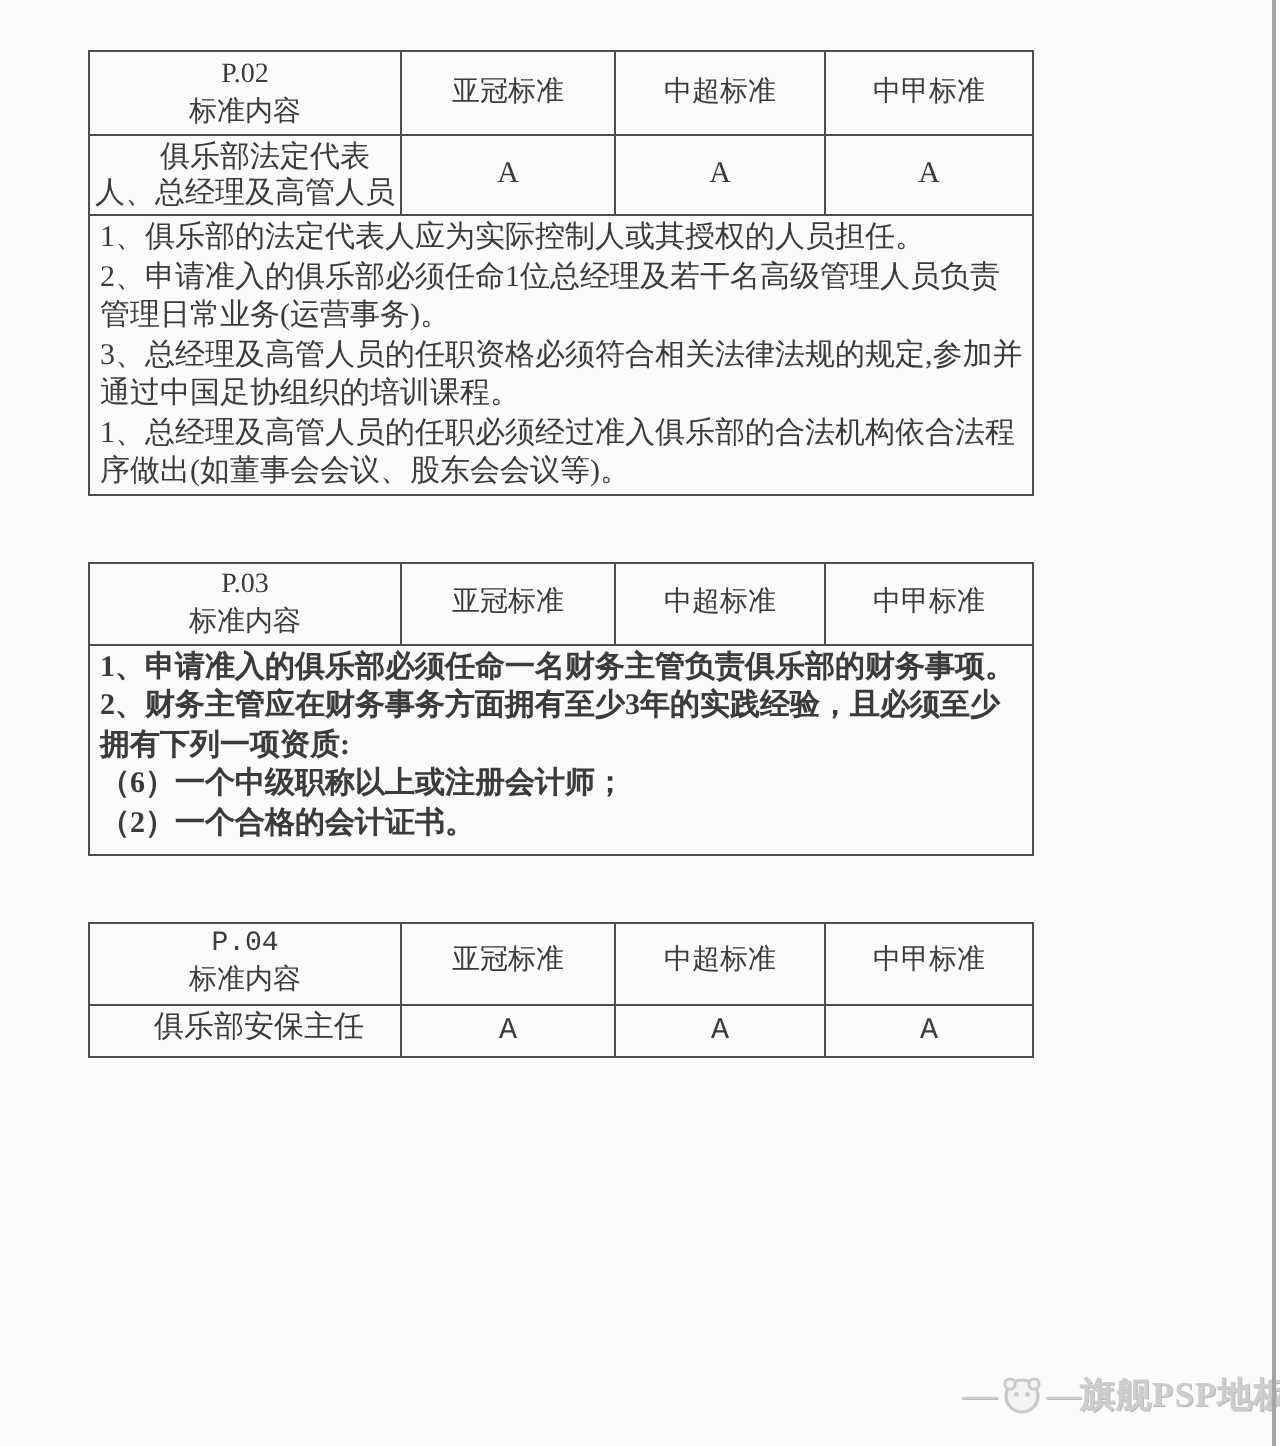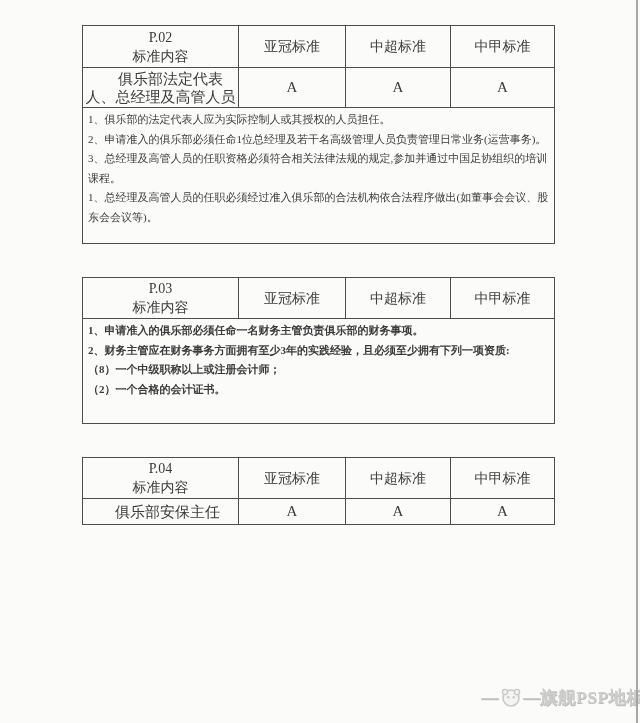--- a/index.html
+++ b/index.html
@@ -12,44 +12,44 @@
     overflow:hidden;
   }
   .edge-line{
     position:absolute;top:0;right:2px;width:2px;height:100%;
     background:#a6a6a6;
   }
   table.std{
     border-collapse:collapse;
     table-layout:fixed;
     width:472px;
-    margin-left:82px;
+    margin-left:44px;
     padding-left:14px;
   }
   #t1{margin-top:25px;}
   #t2{margin-top:33px;}
-  #t3{margin-top:33px;}
+  #t3{margin-top:33px;font-family:Liberation Mono, monospace;}
   td{border:1px solid #4e4e4e;vertical-align:middle;box-sizing:border-box;}
   col.c1{width:156px;} col.c2{width:107px;} col.c3{width:105px;} col.c4{width:104px;}
 
   tr.hdr td{text-align:center;font-size:14px;line-height:19px;padding:1px 0;}
   #t1 tr.hdr td{height:42px;} #t2 tr.hdr td{height:40px;} #t3 tr.hdr td{height:40px;}
 
   tr.arow td{text-align:center;font-size:15px;}
   #t1 tr.arow td{height:40px;} #t2 tr.arow td{height:25px;} #t3 tr.arow td{height:26px;}
   td.rowlabel{
     text-align:left;font-size:13.5px;line-height:18px;
     padding:0 2px;word-break:break-all;
   }
   #t1 td.rowlabel{text-indent:20px;}
   #t2 td.rowlabel, #t3 td.rowlabel{text-indent:14px;}
 
   td.bodycell{
     vertical-align:top;
-    font-size:11px;line-height:19.5px;
+    font-size:15px;line-height:19.5px;
     padding:2px 2px 0 5px;
     word-break:break-all;
   }
   #t1 td.bodycell{height:136px;}
   #t2 td.bodycell{height:105px;font-weight:bold;}
   #t3 td.bodycell{height:140px;}
   .item{margin:0;}
 
   .watermark{
     position:absolute;left:482px;top:681px;width:158px;height:32px;
@@ -115,21 +115,21 @@
           <div>标准内容</div>
         </td>
         <td>亚冠标准</td>
         <td>中超标准</td>
         <td>中甲标准</td>
       </tr>
       <tr>
         <td class="bodycell" colspan="4">
           <p class="item">1、申请准入的俱乐部必须任命一名财务主管负责俱乐部的财务事项。</p>
           <p class="item">2、财务主管应在财务事务方面拥有至少3年的实践经验，且必须至少拥有下列一项资质:</p>
-          <p class="item">（8）一个中级职称以上或注册会计师；</p>
+          <p class="item">（6）一个中级职称以上或注册会计师；</p>
           <p class="item">（2）一个合格的会计证书。</p>
         </td>
       </tr>
     </tbody>
   </table>
 
   <table class="std" id="t3">
     <colgroup>
         <col class="c1">
         <col class="c2">

